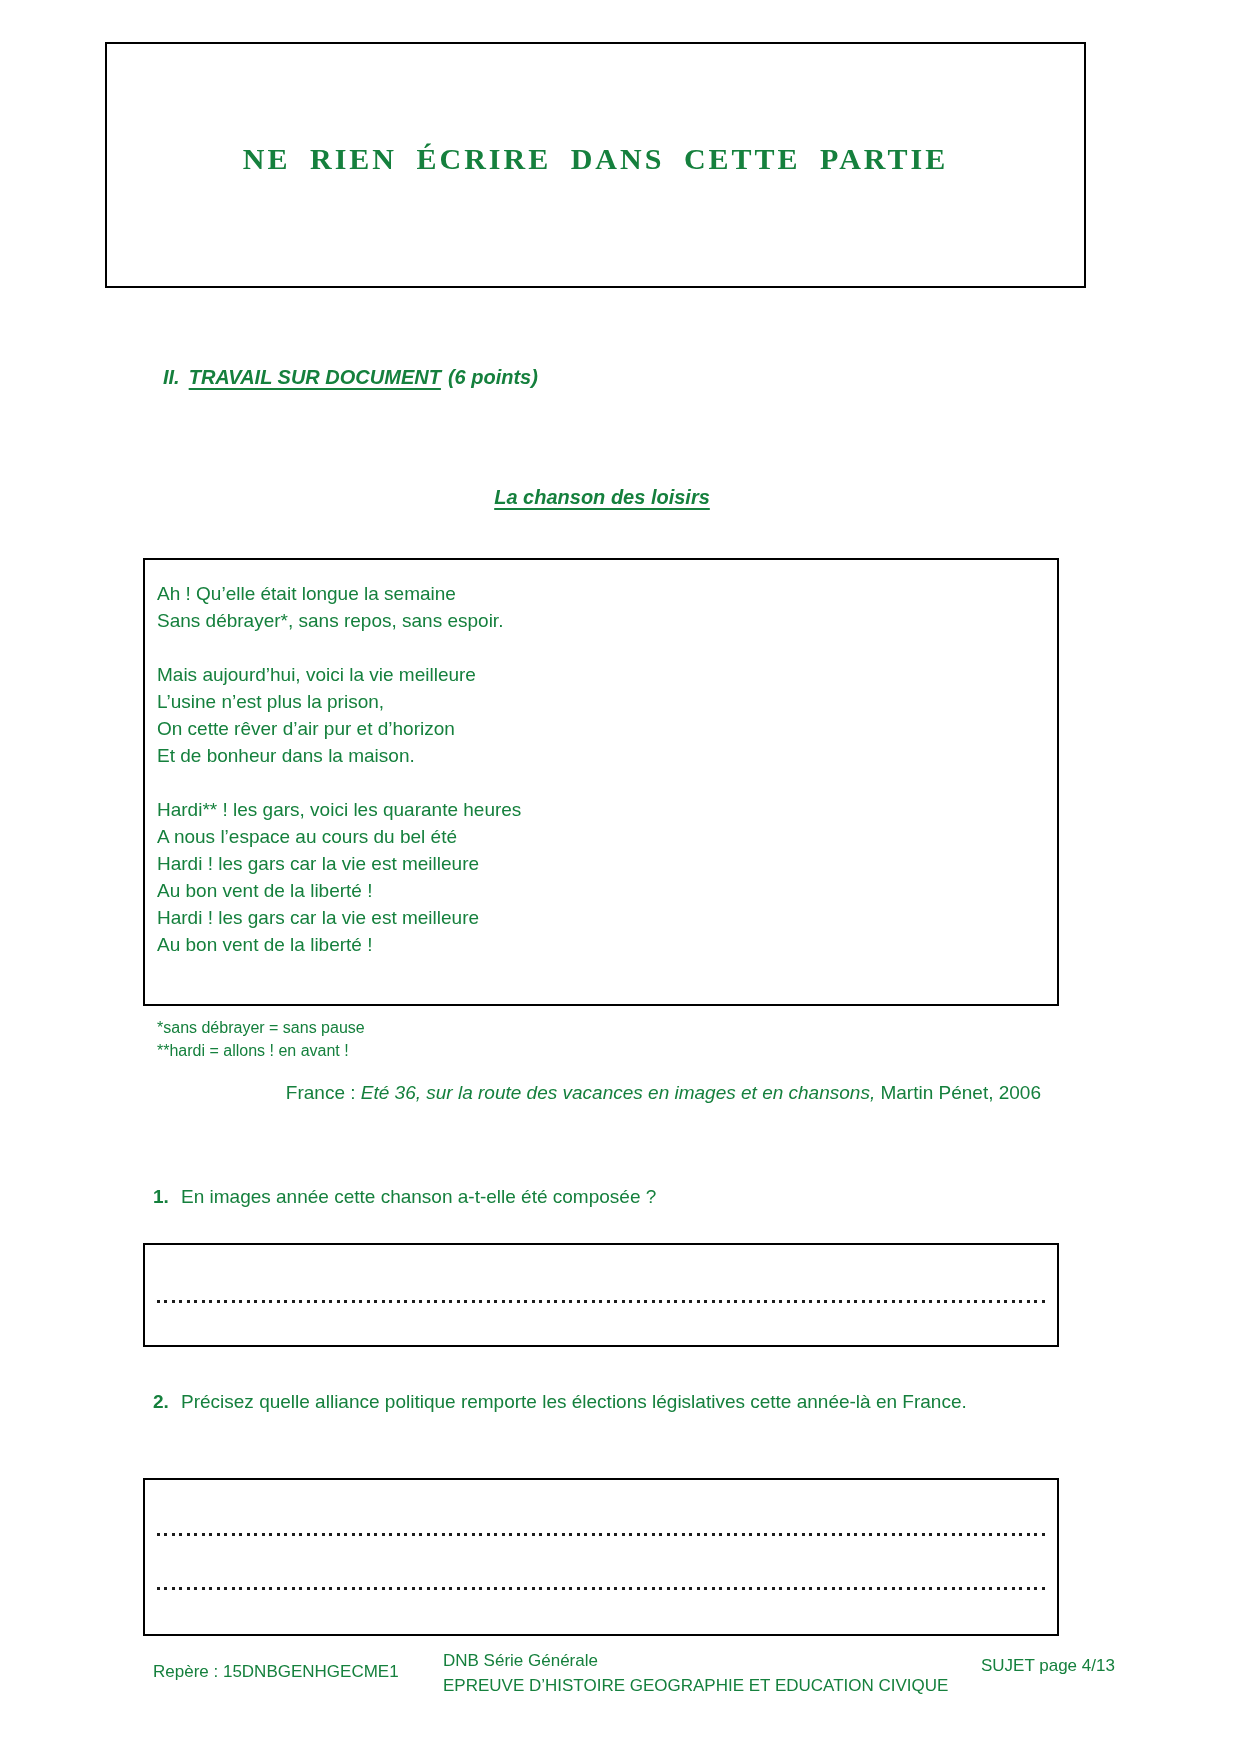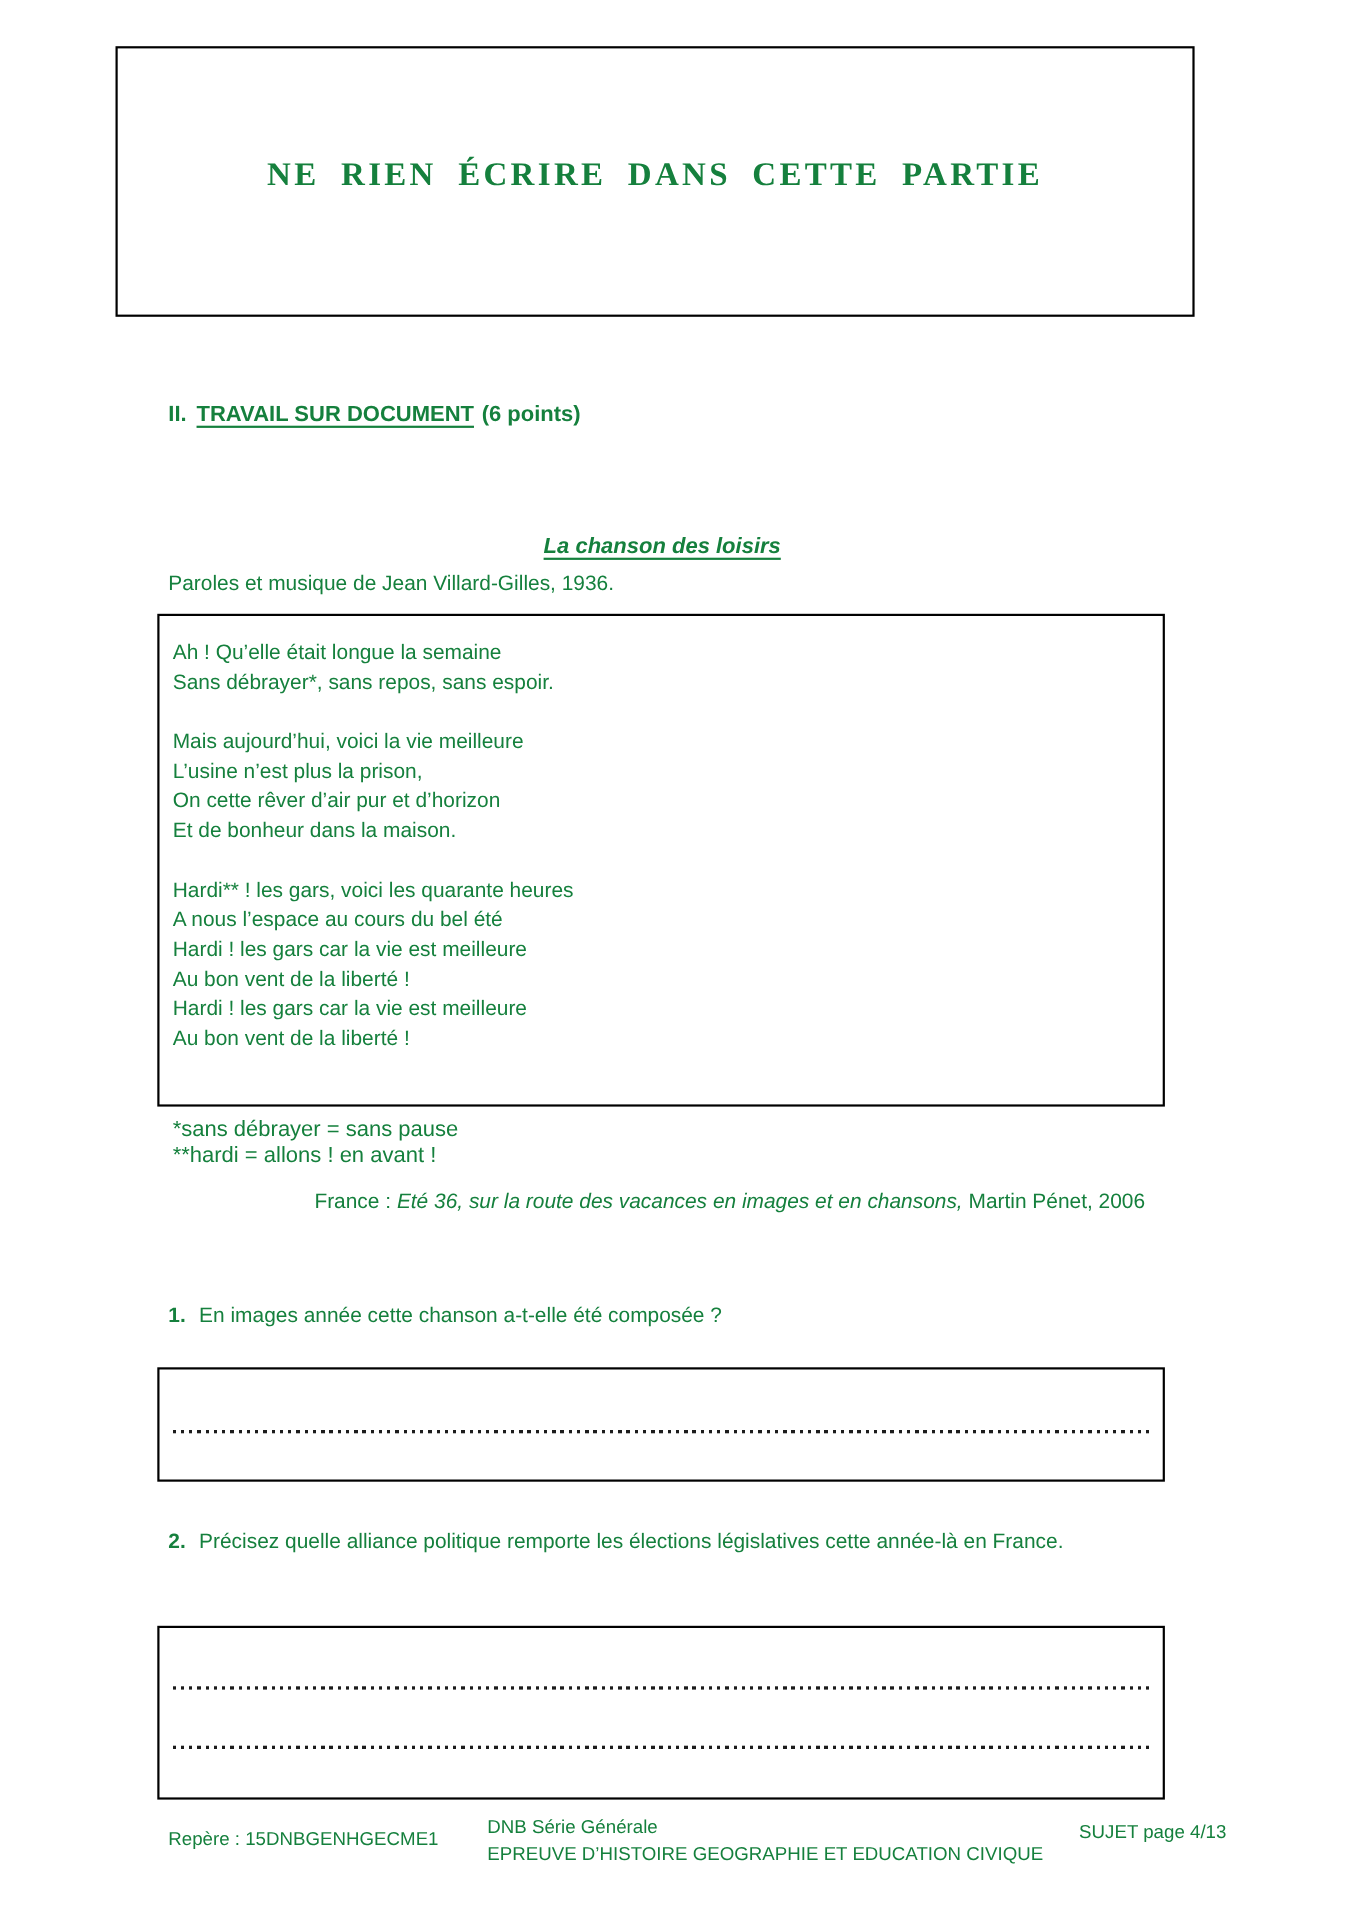--- a/index.html
+++ b/index.html
@@ -23,23 +23,24 @@
   .notice-text{
     display:block;
     padding-top:98px;
     font-family:"Liberation Serif","DejaVu Serif",serif;
     font-weight:bold;
     font-size:30px;
     letter-spacing:3px;
     word-spacing:9px;
   }
   .section-heading{
-    position:absolute;left:105px;top:366px;
+    position:absolute;left:115px;top:366px;
     font-size:20px;font-weight:bold;
     white-space:nowrap;
+    font-style:italic;
   }
   .section-heading .num{margin-right:9px;}
   .section-heading .underlined{
     text-decoration:underline;
     text-decoration-thickness:2px;
     text-underline-offset:4px;
   }
   .section-heading .points{margin-left:7px;}
   .doc-title{
     position:absolute;left:95px;top:486px;width:918px;
@@ -56,21 +57,21 @@
   }
   .lyrics-box{
     position:absolute;left:95px;top:558px;
     width:916px;height:448px;
     border:2px solid #000;
     box-sizing:border-box;
     padding:20px 12px 0 12px;
   }
   .stanza{margin:0 0 27px 0;}
   .lyric-line{line-height:27px;}
-  .footnotes{margin-top:58px;font-size:20px;}
+  .footnotes{margin-top:58px;font-size:16px;}
   .footnote-line{line-height:23px;}
   .source-line{
     margin-top:18px;
     text-align:right;
     padding-right:4px;
     line-height:26px;
   }
   .source-line .work{font-style:italic;}
   .question{
     position:absolute;left:105px;
@@ -115,21 +116,20 @@
   </div>
 
   <div class="section-heading">
     <span class="num">II.</span><span class="underlined">TRAVAIL SUR DOCUMENT</span><span class="points">(6 points)</span>
   </div>
 
   <div class="doc-title">
     <span>La chanson des loisirs</span>
   </div>
 
-  <div class="byline">Paroles et musique de Jean Villard-Gilles, 1936.</div>
 
   <div class="lyrics-box">
     <div class="stanza">
       <div class="lyric-line">Ah ! Qu’elle était longue la semaine</div>
       <div class="lyric-line">Sans débrayer*, sans repos, sans espoir.</div>
     </div>
     <div class="stanza">
       <div class="lyric-line">Mais aujourd’hui, voici la vie meilleure</div>
       <div class="lyric-line">L’usine n’est plus la prison,</div>
       <div class="lyric-line">On cette rêver d’air pur et d’horizon</div>

